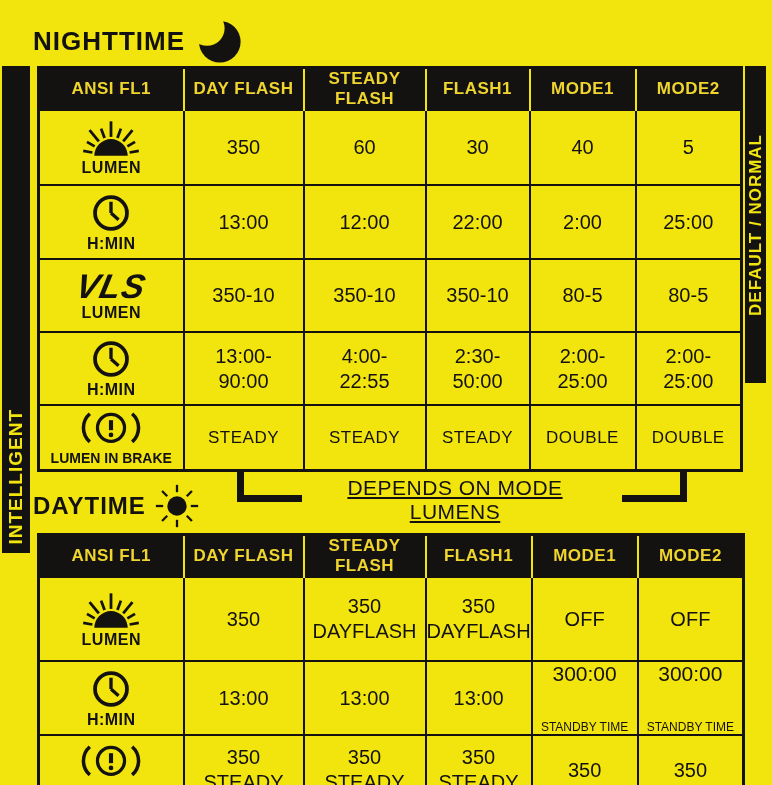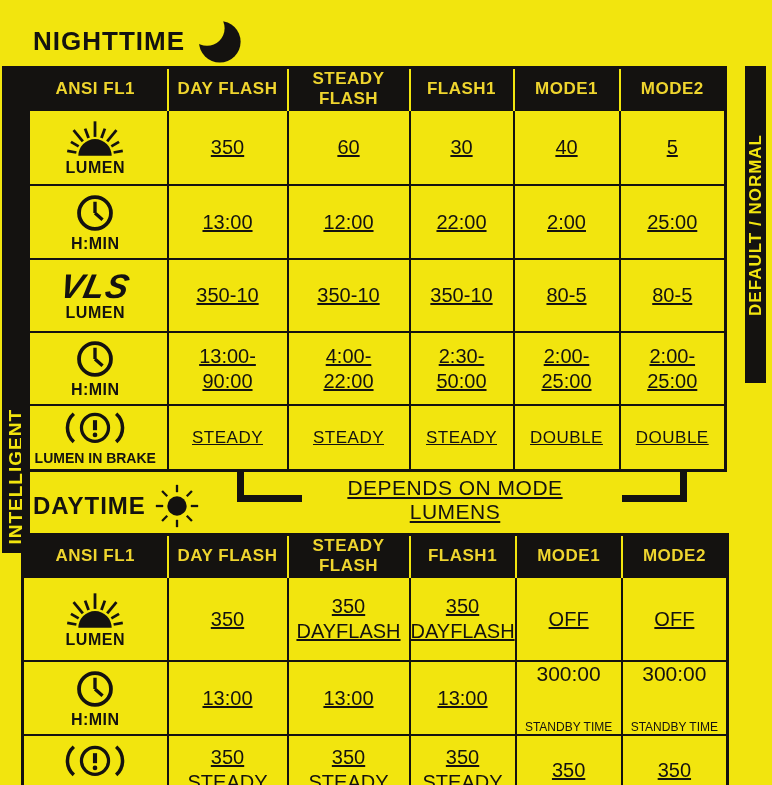--- a/index.html
+++ b/index.html
@@ -22,35 +22,35 @@
   .vbar span{
     writing-mode:vertical-rl;transform:rotate(180deg);
     color:var(--yellow);font-weight:bold;letter-spacing:1px;white-space:nowrap;
   }
   .left-bar{left:2px;top:66px;width:28px;height:487px;justify-content:flex-end;}
   .left-bar span{font-size:19px;margin-bottom:8px;}
   .right-bar{left:745px;top:66px;width:21px;height:317px;justify-content:center;}
   .right-bar span{font-size:17px;}
   
   table.spec{
-    position:absolute;left:21px;border-collapse:collapse;table-layout:fixed;
+    position:absolute;left:37px;border-collapse:collapse;table-layout:fixed;
     border:3px solid var(--ink);
   }
   table.night{top:66px;}
   table.day{top:533px;}
   th{
     background:var(--ink);color:var(--header-yellow);
     font-size:17px;font-weight:bold;letter-spacing:.5px;
     border-left:2px solid var(--yellow);padding:0;text-align:center;
   }
   th:first-child{border-left:none;}
   td{
     border:2px solid var(--ink);padding:0;text-align:center;vertical-align:middle;
   }
-  .val{font-size:20px;white-space:pre-line;line-height:1.25;text-decoration:underline;}
+  .val{font-size:20px;white-space:pre-line;line-height:1.25;}
   .val.small{font-size:17px;letter-spacing:.5px;}
   .labelcell{vertical-align:middle;}
   .labelcell .icon-wrap{display:flex;justify-content:center;align-items:flex-end;}
   .cell-label{font-weight:bold;font-size:16px;letter-spacing:.5px;margin-top:1px;}
   .cell-label.tight{font-size:14px;letter-spacing:0;}
   .vls{
     font-weight:bold;font-style:italic;font-size:34px;letter-spacing:1px;
     transform:skewX(-12deg);line-height:1;
   }
   .standby .main{font-size:21px;line-height:1.1;}
@@ -167,21 +167,21 @@
           <svg width="42" height="42" viewBox="0 0 100 100">
             <circle cx="50" cy="50" r="38" class="stroke" stroke-width="9"></circle>
             <path d="M50,50 L50,23 M50,50 L68,66" class="stroke" stroke-width="8"></path>
           </svg>
         </div>
         <div class="cell-label">H:MIN</div>
       </td>
       <td class="val">13:00-
 90:00</td>
       <td class="val">4:00-
-22:00</td>
+22:55</td>
       <td class="val">2:30-
 50:00</td>
       <td class="val">2:00-
 25:00</td>
       <td class="val">2:00-
 25:00</td>
     </tr>
 
     <tr style="height:65px">
       <td class="labelcell">

